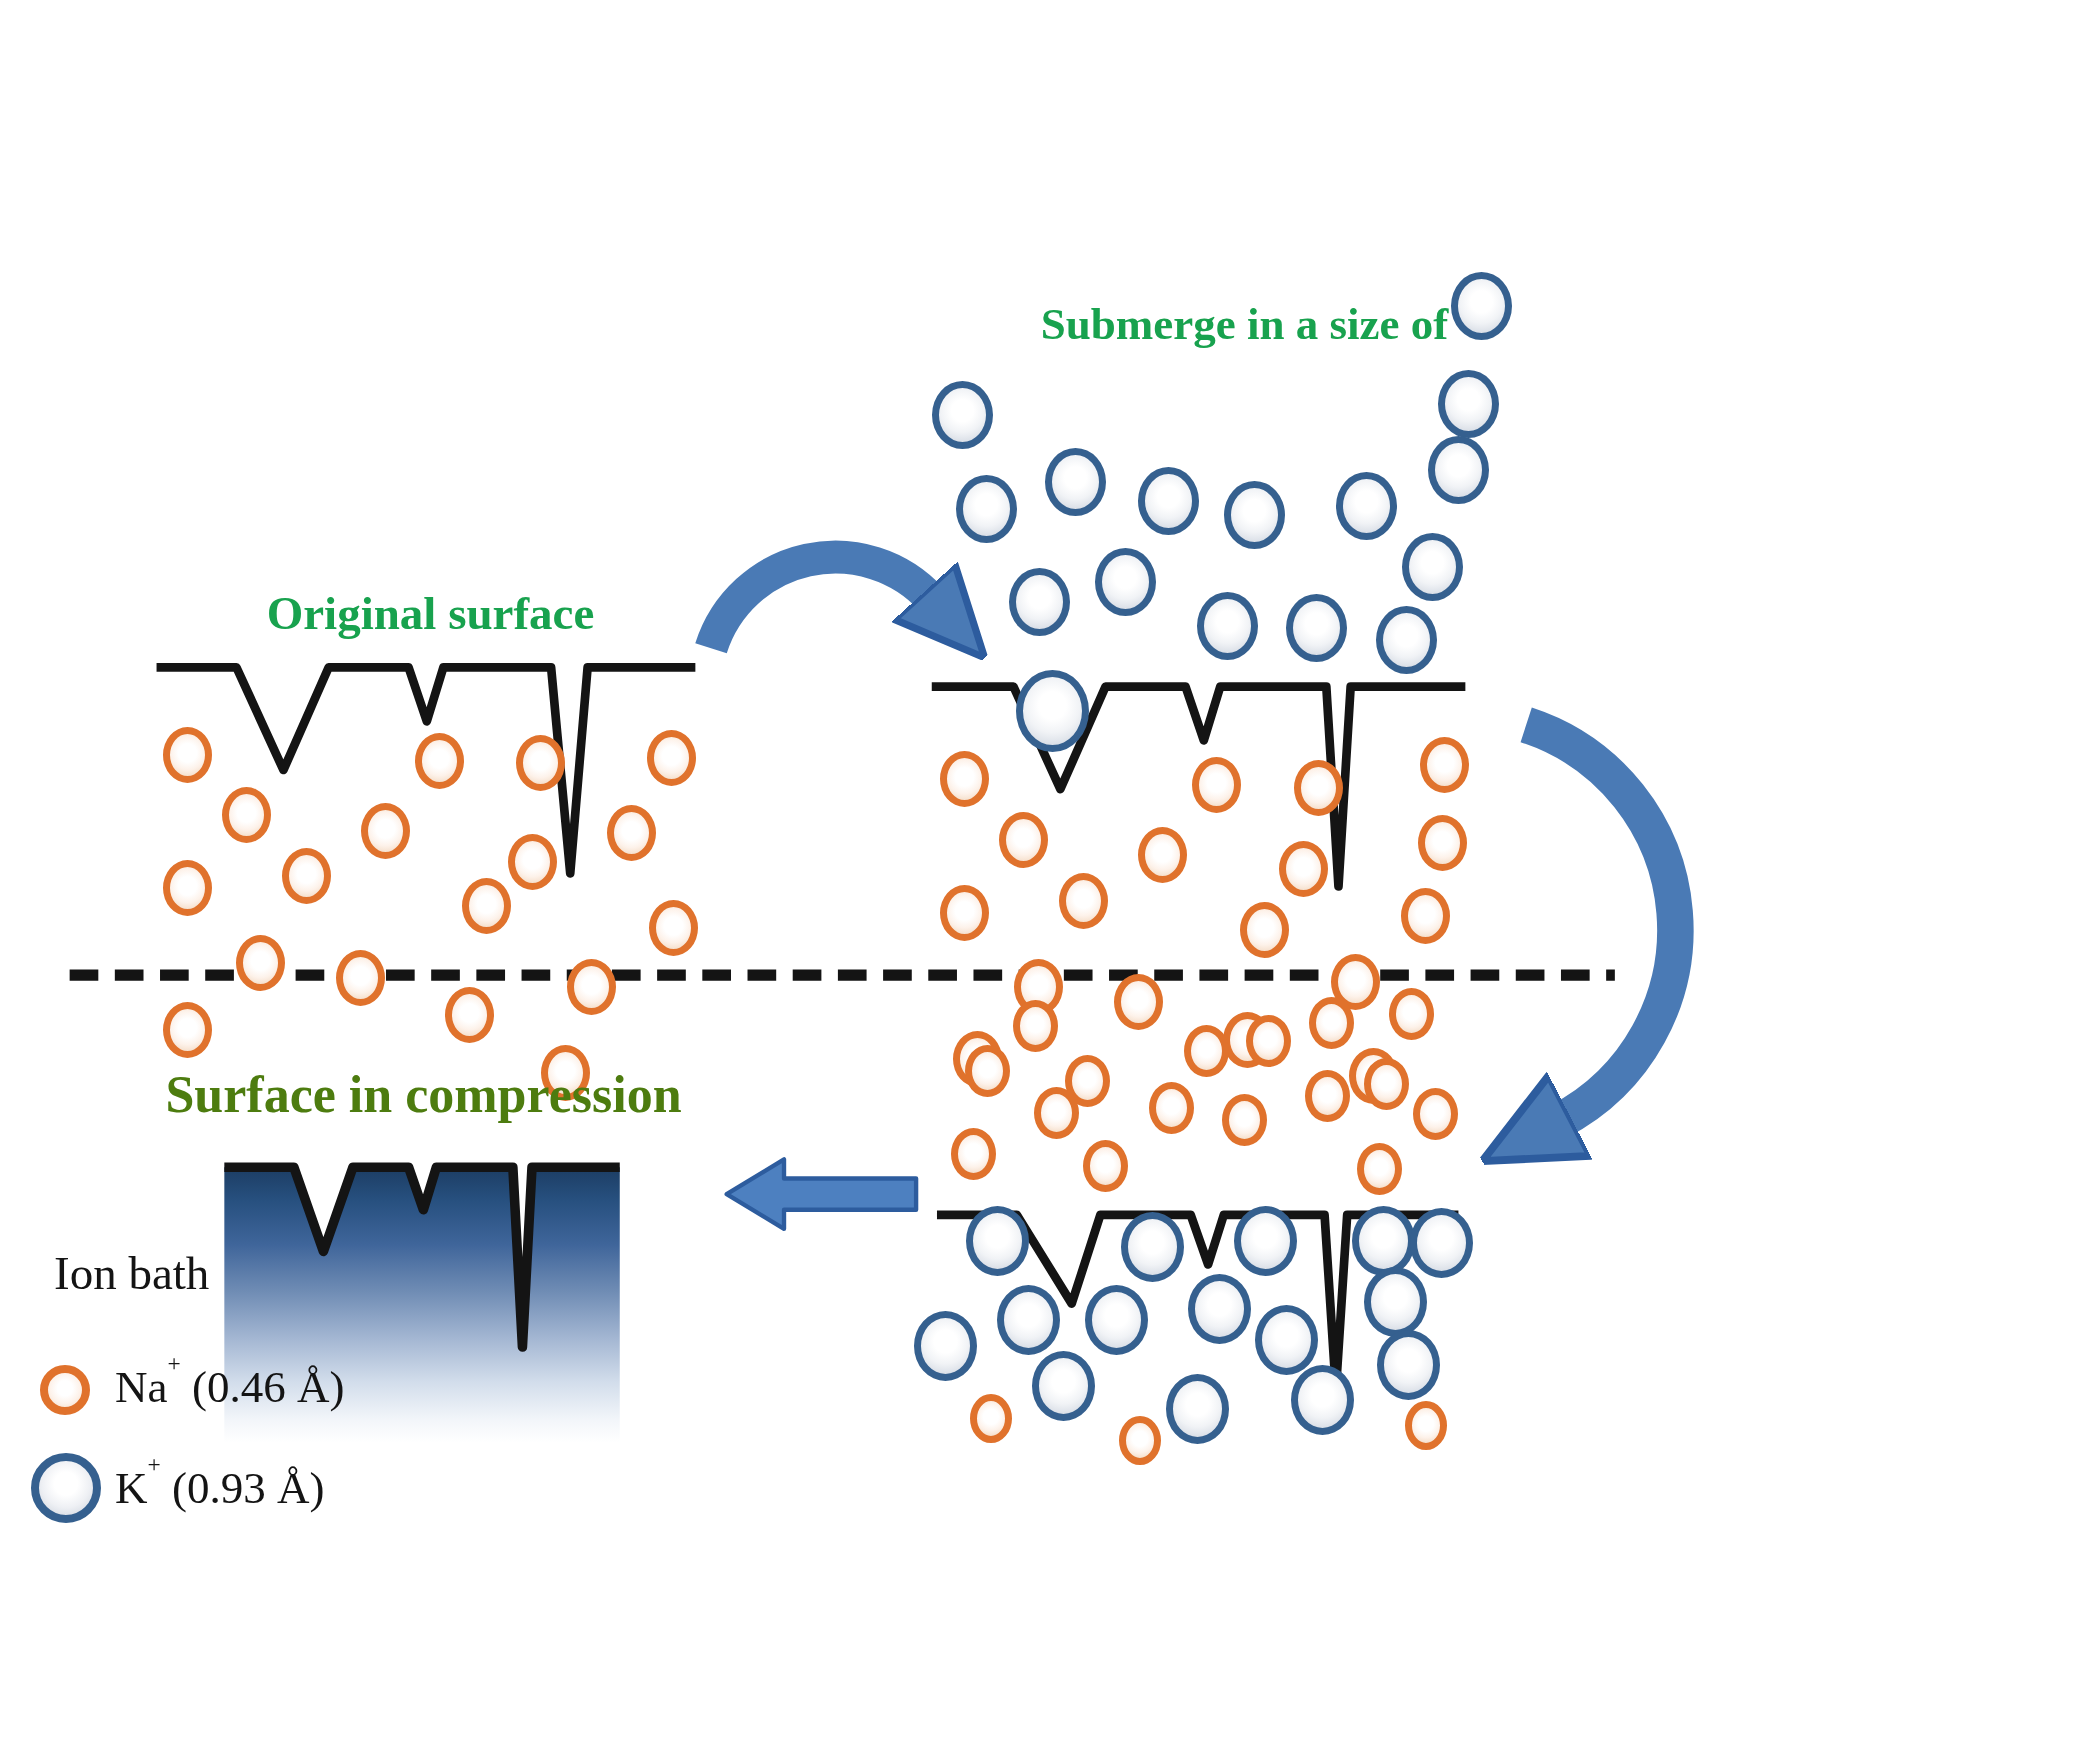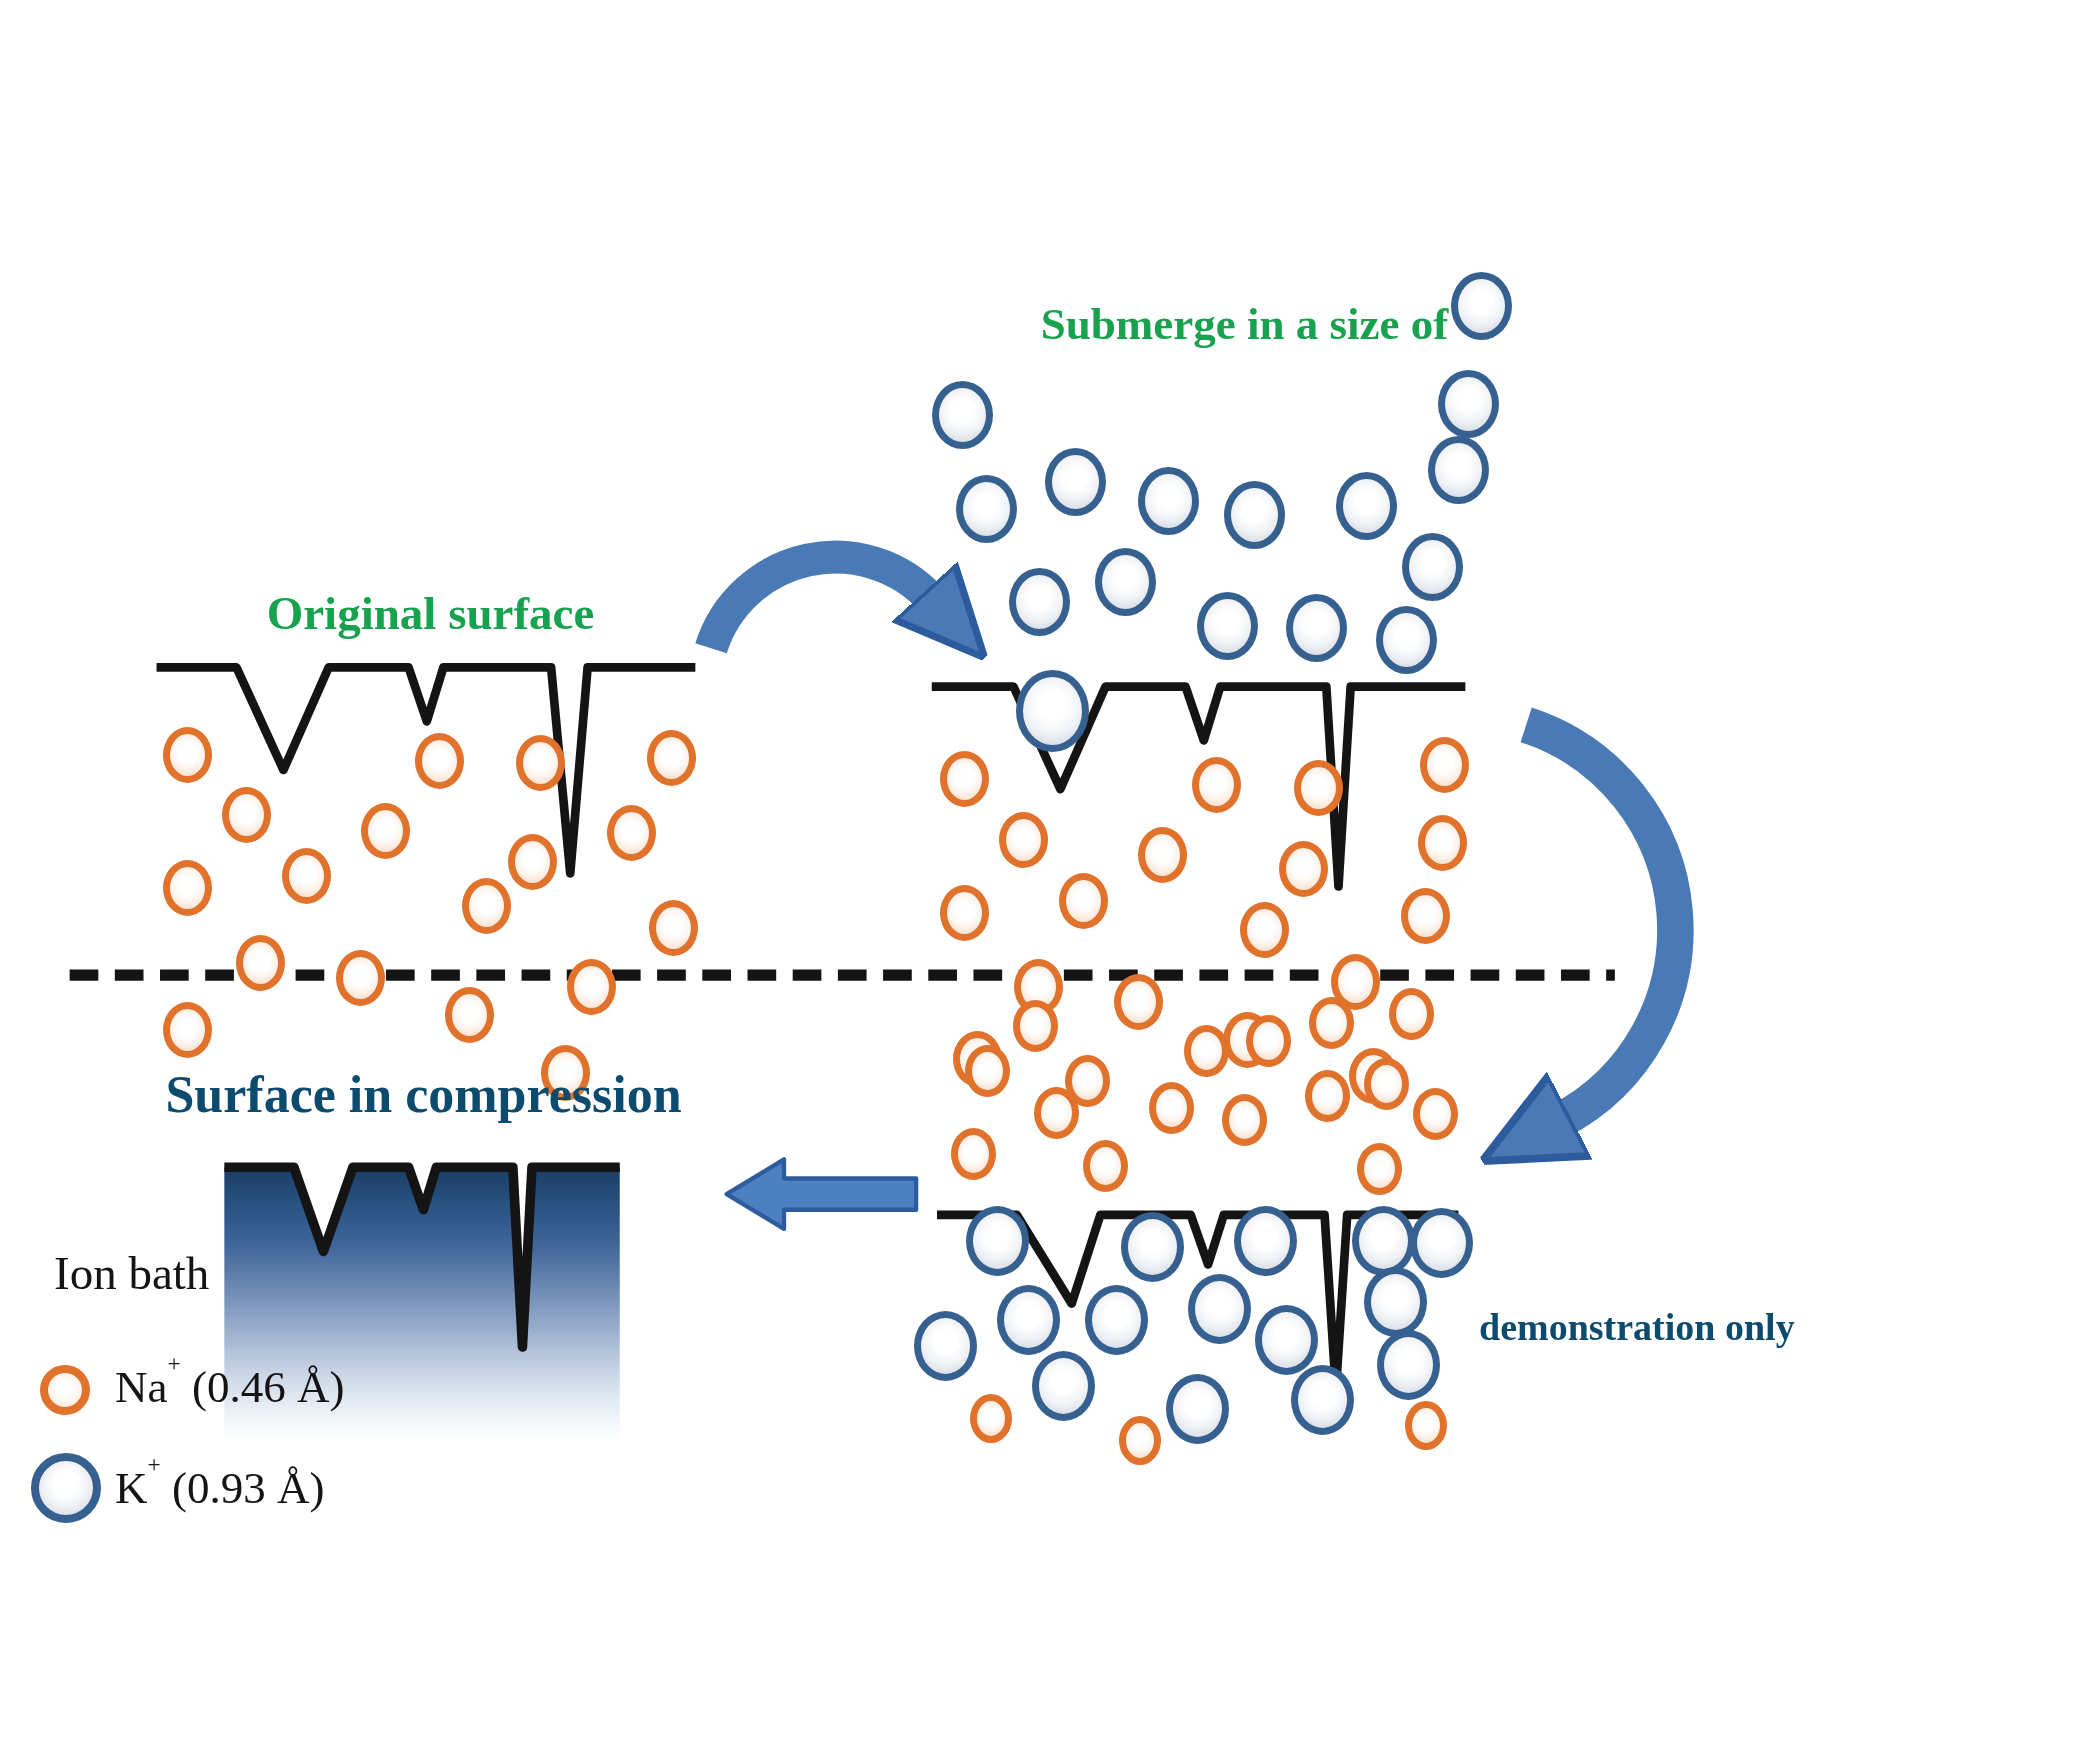--- a/index.html
+++ b/index.html
@@ -14,21 +14,21 @@
   .ion{position:absolute;border-radius:50%;box-sizing:border-box;}
   .ion.na{
     border:7px solid #e0722c;
     background:radial-gradient(circle at 50% 45%, #ffffff 32%, #fdf2ea 58%, #f5dfcb 82%, #efd2b8 100%);
   }
   .ion.k{
     border:7px solid #35608f;
     background:radial-gradient(circle at 50% 42%, #ffffff 28%, #f1f3f6 55%, #dadfe7 80%, #c3cbd7 100%);
   }
   .green-title{color:#18a24e;font-weight:bold;font-size:45px;text-align:center;line-height:64px;}
-  .black-title{color:#0c4a6e;font-weight:bold;}
+  .black-title{color:#4d7c0f;font-weight:bold;}
   sup.chg{font-size:0.52em;position:relative;top:-0.65em;font-weight:normal;}
   sub.frm{font-size:0.62em;position:relative;top:0.35em;}
   .legend-swatch{position:absolute;border-radius:50%;box-sizing:border-box;z-index:4;}
   .legend-swatch.na{
     width:50px;height:50px;border:8.7px solid #e0722c;
     background:radial-gradient(circle at 50% 45%, #ffffff 30%, #fdf2ea 60%, #f3dcc6 95%);
   }
   .legend-swatch.k{
     width:70px;height:70px;border:8.7px solid #35608f;
     background:radial-gradient(circle at 50% 42%, #ffffff 28%, #eef0f4 58%, #ccd3dd 95%);
@@ -189,17 +189,16 @@
   <div class="txt" style="left:115px;top:1361px;font-size:45px;color:#141414;">
     <span>Na</span><sup class="chg">+</sup><span> (0.46 Å)</span>
   </div>
 
   <span class="legend-swatch k" style="left:31px;top:1453px;"></span>
   <div class="txt" style="left:115px;top:1462px;font-size:45px;color:#141414;">
     <span>K</span><sup class="chg">+</sup><span> (0.93 Å)</span>
   </div>
 
   <div class="txt black-title" style="left:1479px;top:1302px;font-size:38px;line-height:1.32;">
-    <div><span>demonstration only</span></div>
   </div>
 
 </div>
 
 
 </body></html>

